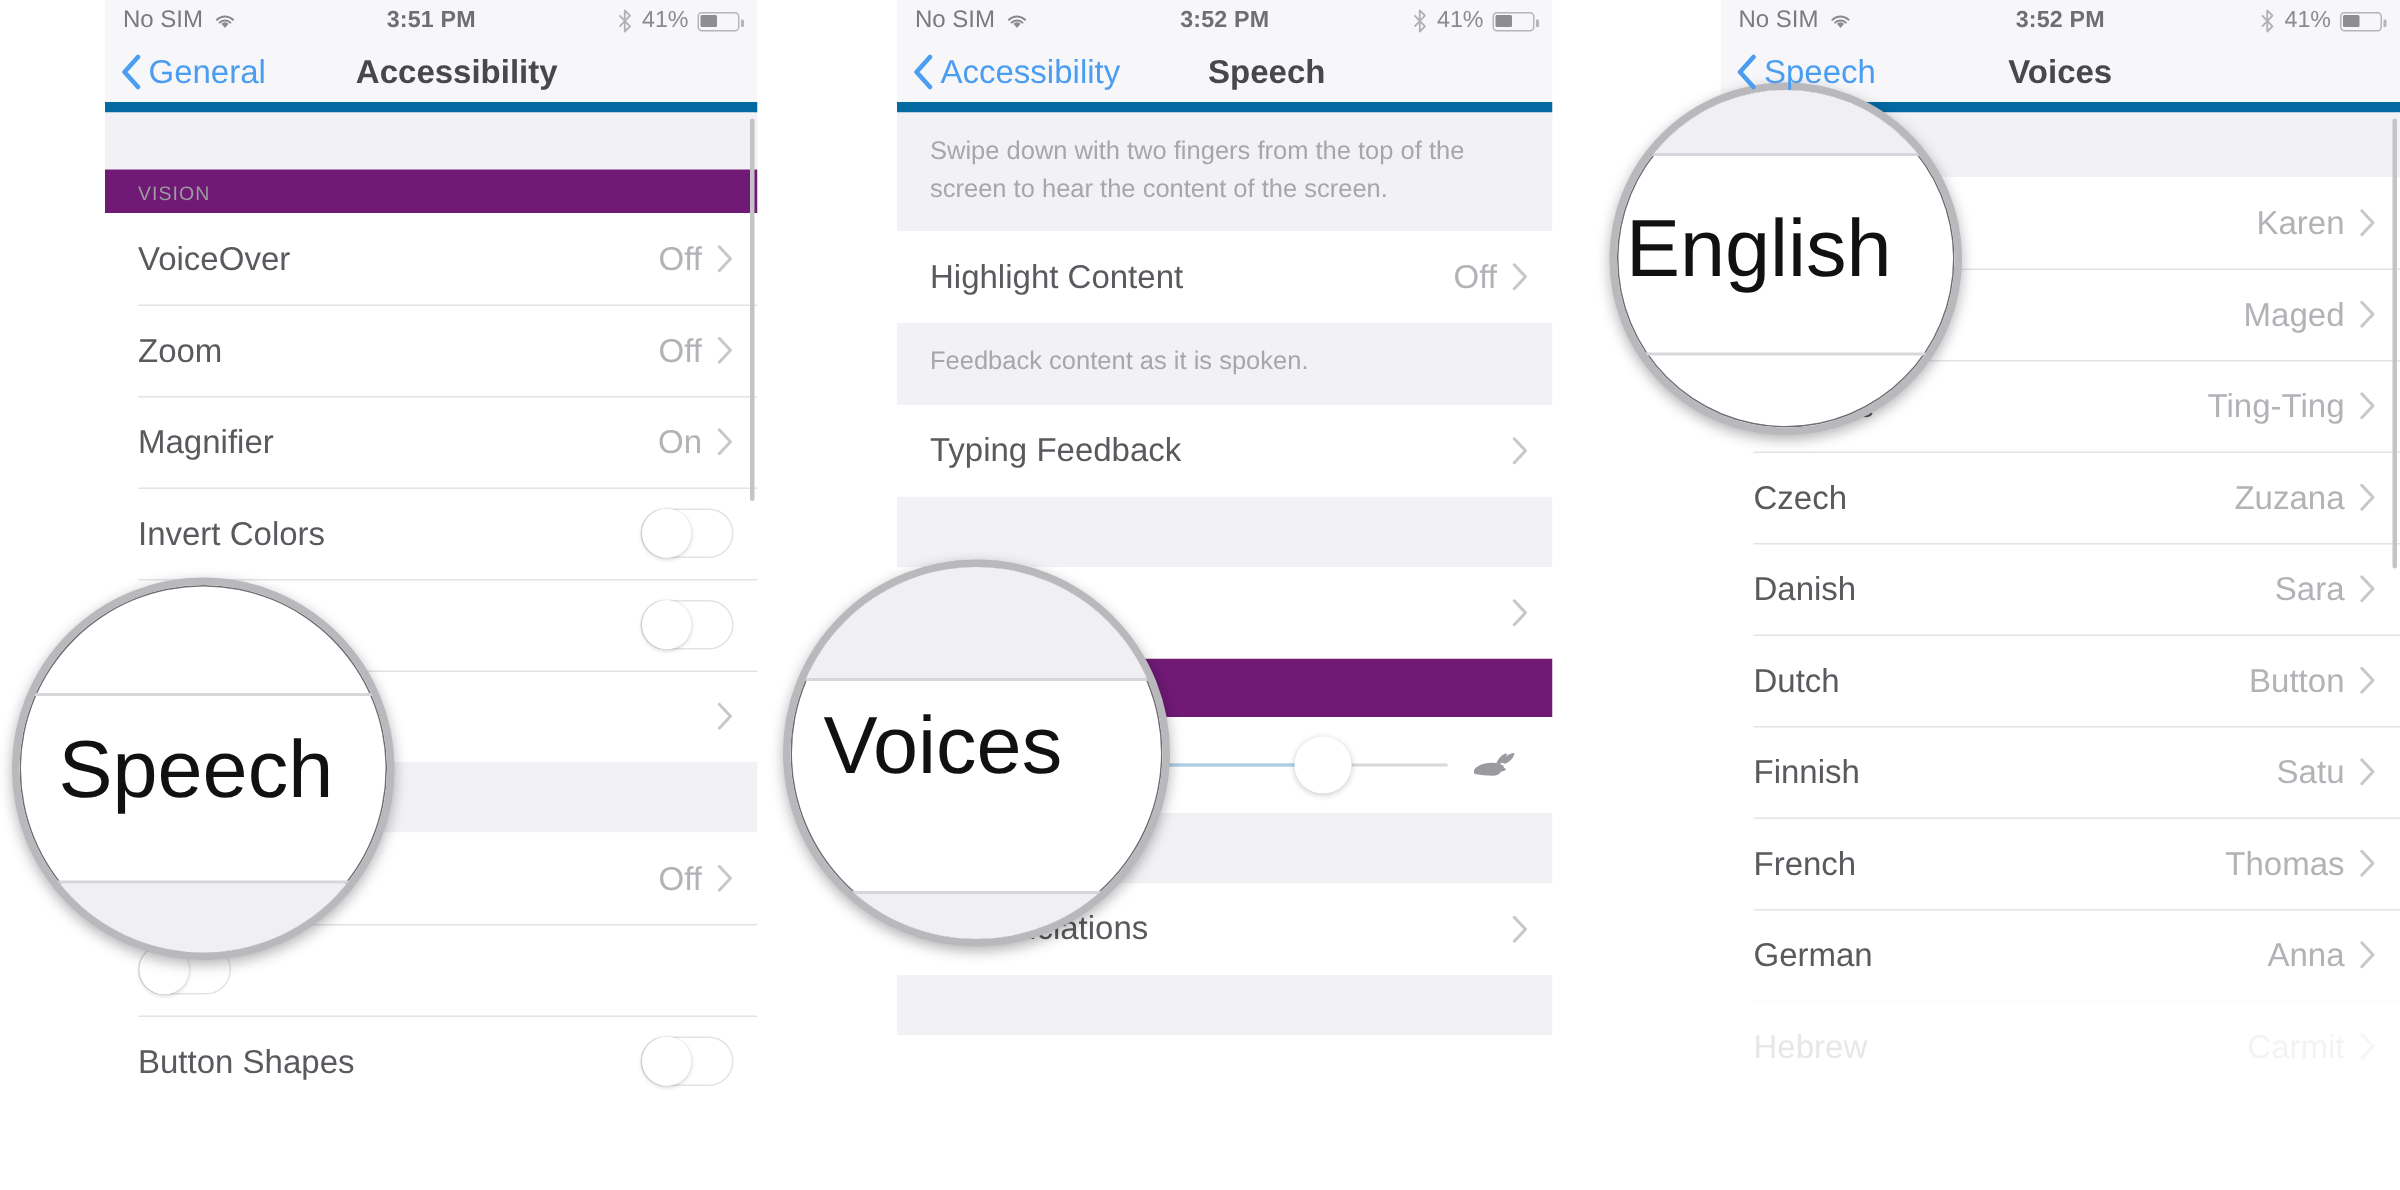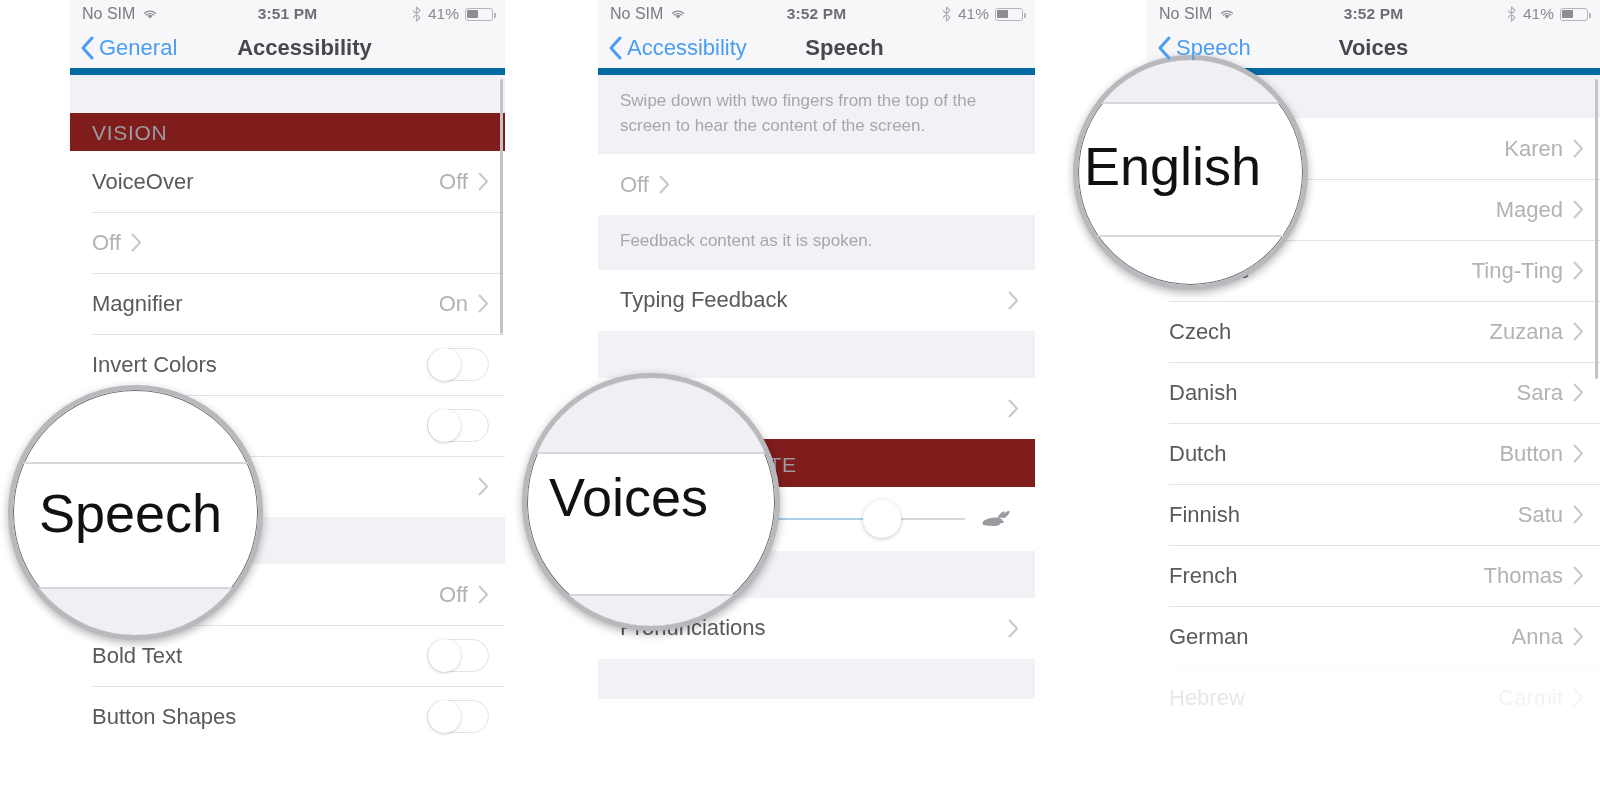--- a/index.html
+++ b/index.html
@@ -54,21 +54,21 @@
   .chev-back { width:14px; height:24px; flex:none; }
   .nav-title { position:absolute; left:0; right:0; text-align:center;
     font-size: 22px; font-weight: 600; color:#47474c; }
   #panel1 .nav-title { padding-left: 34px; }
   #panel2 .nav-title { padding-left: 56px; }
 
   
   .scroll { position:relative; height: calc(793px - 75px); }
   .grp-gap { background:#f2f2f6; }
   .sect-head {
-    background:#7f1d1d; color:#9b9ba0; font-size:21px;
+    background:#701a75; color:#9b9ba0; font-size:13px;
     letter-spacing:0.7px; padding: 8px 0 6px 22px;
   }
   .row {
     background:#ffffff; display:flex; align-items:center;
     padding: 0 16px 0 22px; position:relative;
     font-size: 22px; color:#59595e; height: 61px;
   }
   .row + .row::before {
     content:""; position:absolute; left:22px; right:0; top:0; height:1px; background:#e3e3e6;
   }
@@ -176,20 +176,21 @@
       <div class="sect-head">VISION</div>
 
       <div class="row">
         <span class="label">VoiceOver</span>
         <span class="value">Off</span>
         <svg class="chev" viewBox="0 0 11 19">
             <path d="M1.5 1.5 L9 9.5 L1.5 17.5" stroke="#c7c7cc" stroke-width="2" fill="none" stroke-linecap="round" stroke-linejoin="round"></path>
           </svg>
       </div>
       <div class="row">
+        <span class="label">Zoom</span>
         <span class="value">Off</span>
         <svg class="chev" viewBox="0 0 11 19">
             <path d="M1.5 1.5 L9 9.5 L1.5 17.5" stroke="#c7c7cc" stroke-width="2" fill="none" stroke-linecap="round" stroke-linejoin="round"></path>
           </svg>
       </div>
       <div class="row">
         <span class="label">Magnifier</span>
         <span class="value">On</span>
         <svg class="chev" viewBox="0 0 11 19">
             <path d="M1.5 1.5 L9 9.5 L1.5 17.5" stroke="#c7c7cc" stroke-width="2" fill="none" stroke-linecap="round" stroke-linejoin="round"></path>
@@ -215,21 +216,20 @@
       </div>
       <div class="blank-blk" style="height:47px"></div>
       <div class="row">
         <span class="label">Larger Text</span>
         <span class="value">Off</span>
         <svg class="chev" viewBox="0 0 11 19">
             <path d="M1.5 1.5 L9 9.5 L1.5 17.5" stroke="#c7c7cc" stroke-width="2" fill="none" stroke-linecap="round" stroke-linejoin="round"></path>
           </svg>
       </div>
       <div class="row">
-        <span class="label">Bold Text</span>
         <span class="toggle off">
             <span class="knob"></span>
           </span>
       </div>
       <div class="row">
         <span class="label">Button Shapes</span>
         <span class="toggle off">
             <span class="knob"></span>
           </span>
       </div>
@@ -268,20 +268,21 @@
         </svg>
         <span>Accessibility</span>
       </div>
       <div class="nav-title">Speech</div>
     </div>
 
     <div class="scroll">
       <div class="footnote">Swipe down with two fingers from the top of the screen to hear the content of the screen.</div>
 
       <div class="row">
+        <span class="label">Highlight Content</span>
         <span class="value">Off</span>
         <svg class="chev" viewBox="0 0 11 19">
             <path d="M1.5 1.5 L9 9.5 L1.5 17.5" stroke="#c7c7cc" stroke-width="2" fill="none" stroke-linecap="round" stroke-linejoin="round"></path>
           </svg>
       </div>
       <div class="footnote">Feedback content as it is spoken.</div>
 
       <div class="row">
         <span class="label">Typing Feedback</span>
         <svg class="chev" viewBox="0 0 11 19">

